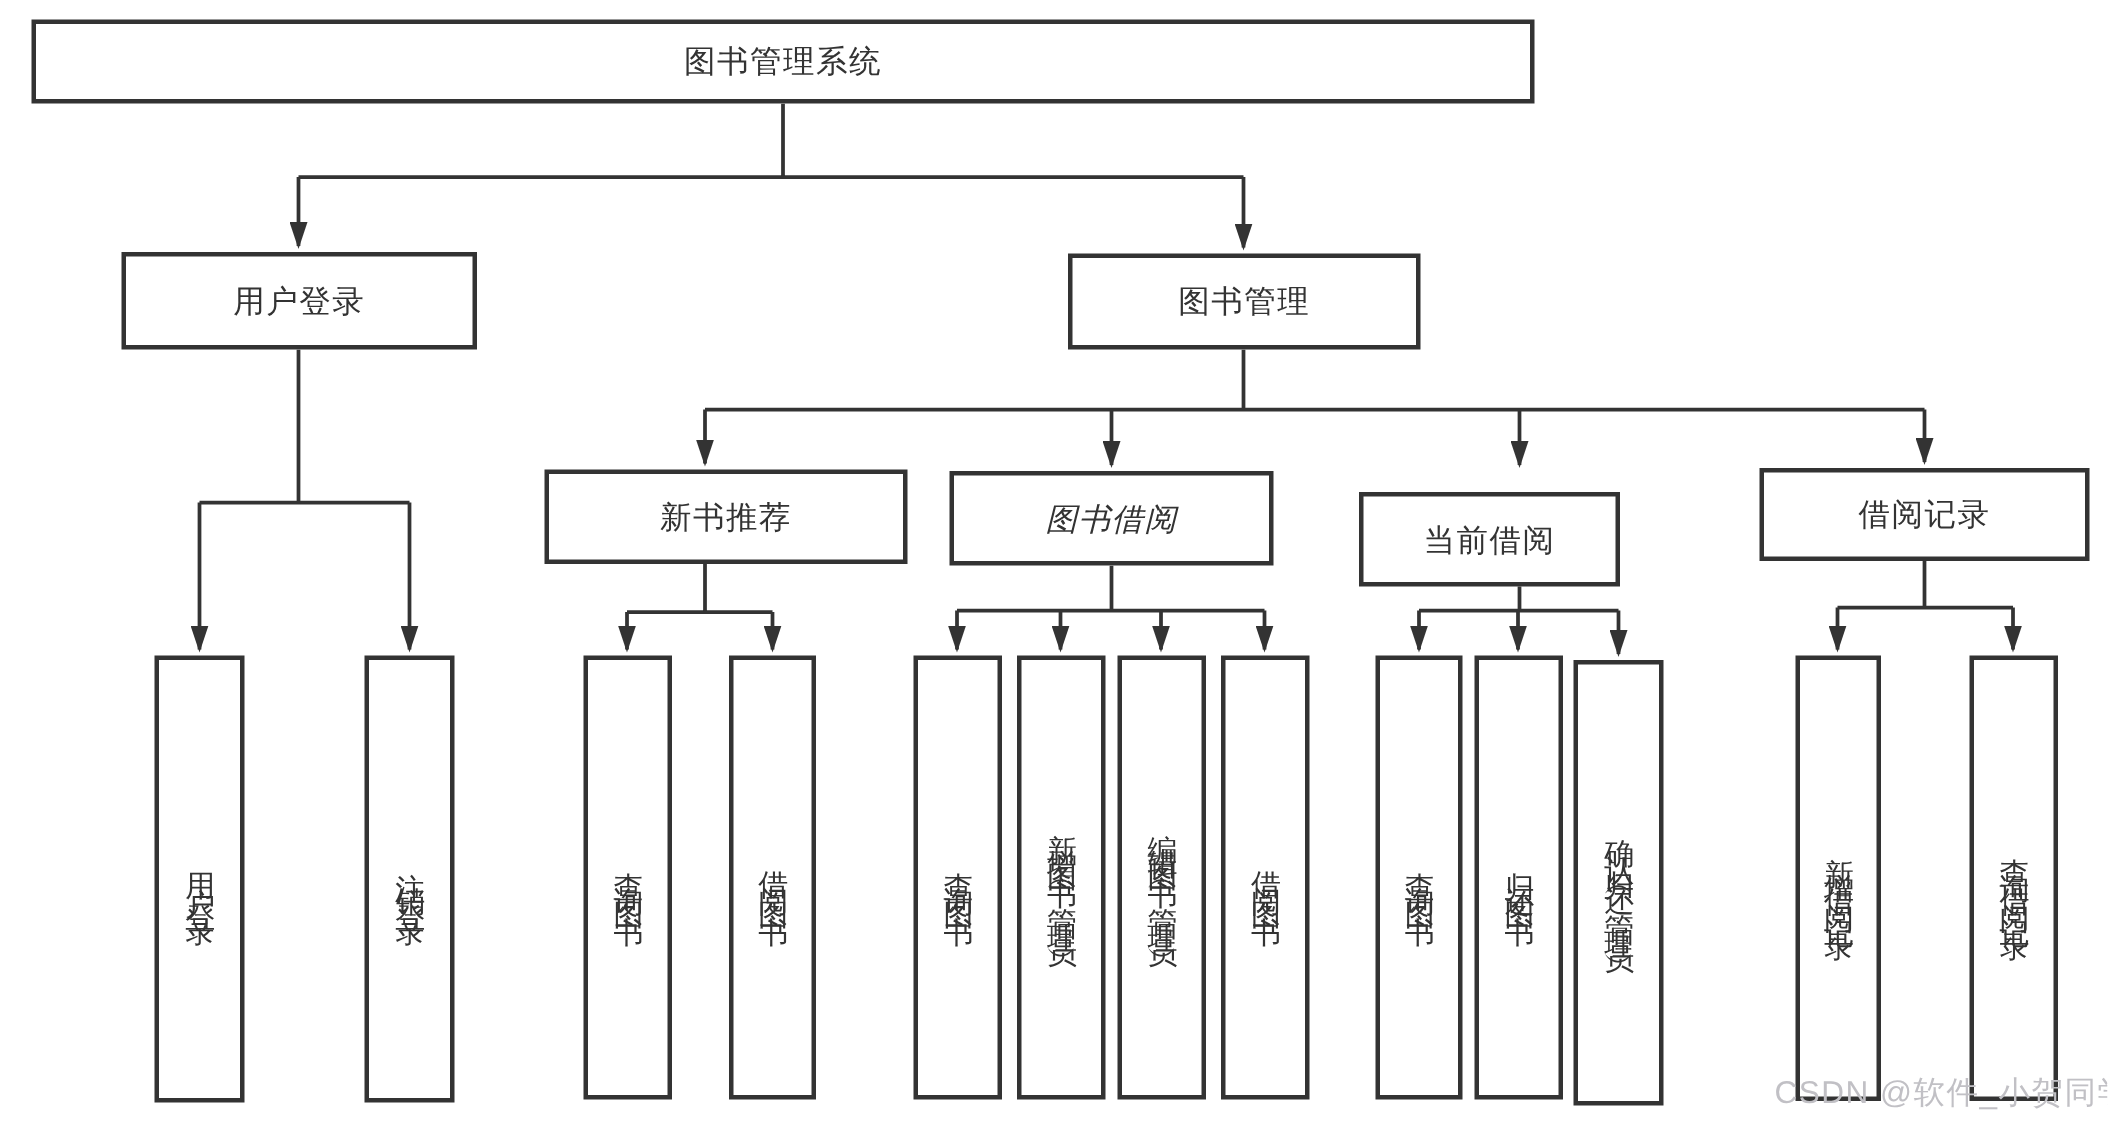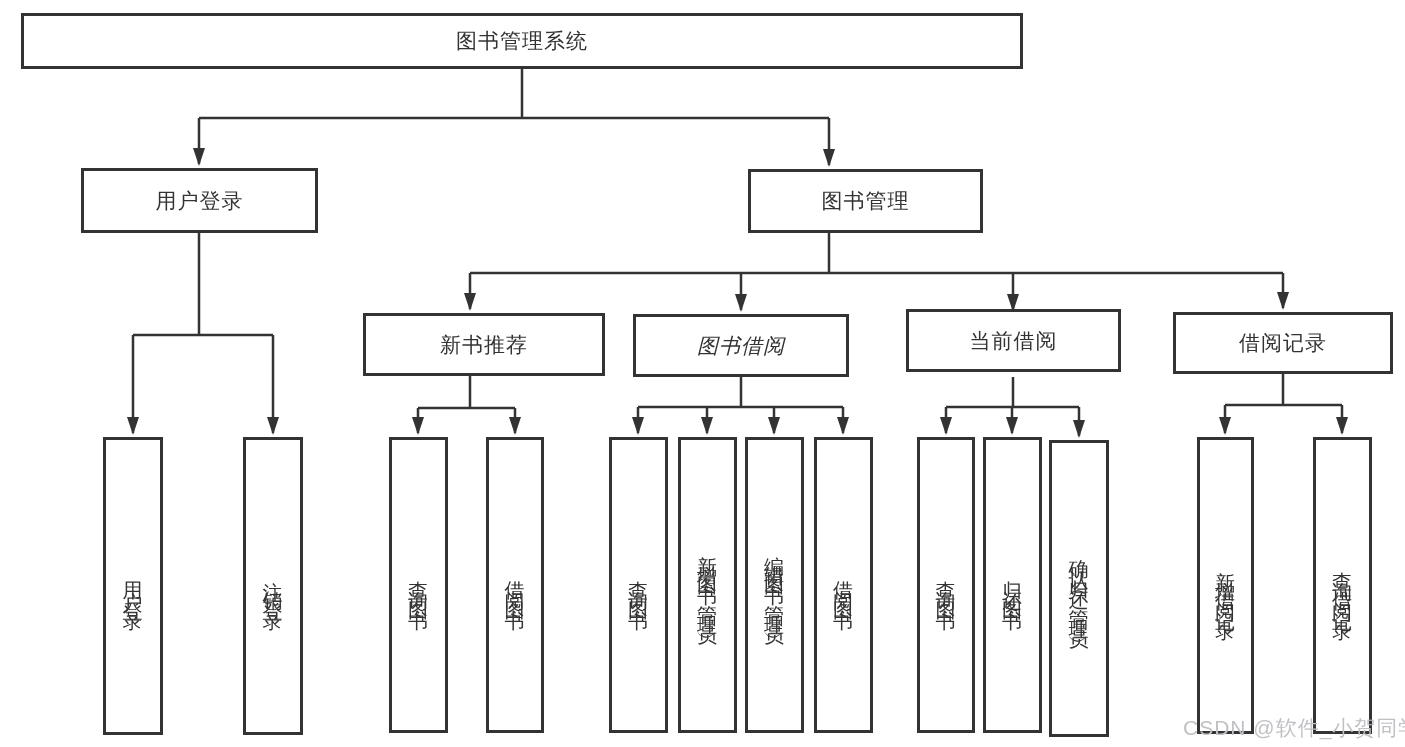--- a/index.html
+++ b/index.html
@@ -104,25 +104,25 @@
 
       <path d="M1283,374 V405 M1225,405 H1342"></path>
       <path d="M1225,405 V433" marker-end="url(#arrow)"></path>
       <path d="M1342,405 V433" marker-end="url(#arrow)"></path>
     </g>
   </svg>
 
   <div class="node" style="left:21px; top:13px; width:1002px; height:56px;">图书管理系统</div>
 
   <div class="node" style="left:81px; top:168px; width:237px; height:65px;">用户登录</div>
-  <div class="node" style="left:748px; top:169px; width:235px; height:64px;">图书管理</div>
+  <div class="node" style="left:712px; top:169px; width:235px; height:64px;">图书管理</div>
 
   <div class="node" style="left:363px; top:313px; width:242px; height:63px;">新书推荐</div>
   <div class="node" style="left:633px; top:314px; width:216px; height:63px;font-style:italic;">图书借阅</div>
-  <div class="node" style="left:906px; top:309px; width:215px; height:63px;">当前借阅</div>
+  <div class="node" style="left:906px; top:328px; width:174px; height:63px;">当前借阅</div>
   <div class="node" style="left:1173px; top:312px; width:220px; height:62px;">借阅记录</div>
 
   <div class="vnode" style="left:103px; top:437px; width:60px; height:298px;">
     <span>用户登录</span>
   </div>
   <div class="vnode" style="left:243px; top:437px; width:60px; height:298px;">
     <span>注销登录</span>
   </div>
 
   <div class="vnode" style="left:389px; top:437px; width:59px; height:296px;">

